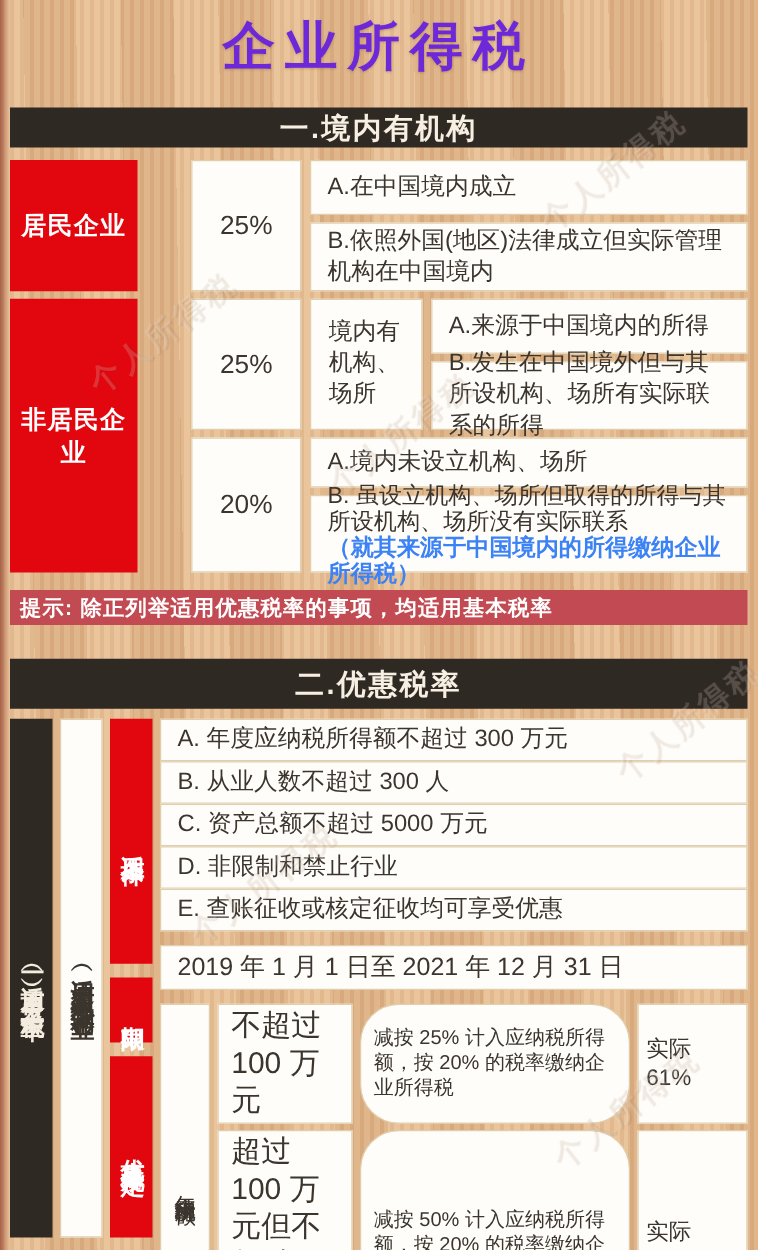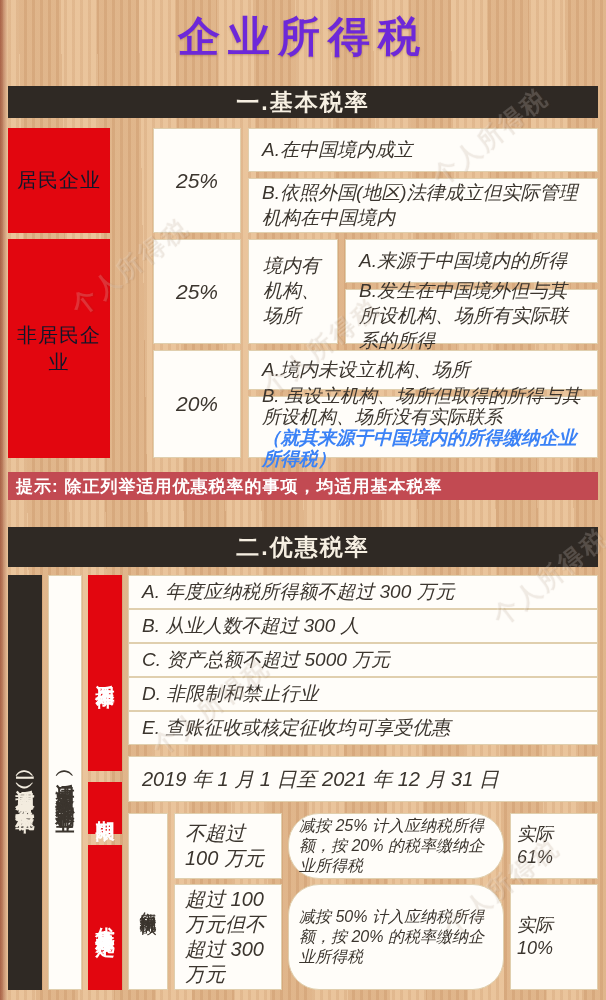--- a/index.html
+++ b/index.html
@@ -28,24 +28,24 @@
   }
   .bar {
     background:#2f2924; color:#f6efe2; font-weight:bold; font-size:23px;
     display:flex; align-items:center; justify-content:center; letter-spacing:2px;
   }
   .bar.s1 { margin-top:27px; height:32px; }
   .bar.s2 { margin-top:27px; height:40px; }
   .cell {
     background:#fffdf9; border:1px solid #e0cfae;
     color:#3b352e; font-size:19px; line-height:1.3;
-    display:flex; align-items:center; padding:4px 13px;font-style:italic;
+    display:flex; align-items:center; padding:4px 13px;
   }
   .redcell {
-    background:#e2060f; color:#0f172a; font-weight:normal; font-size:20px;
+    background:#e2060f; color:#ffffff; font-weight:bold; font-size:20px;
     display:flex; align-items:center; justify-content:center; text-align:center;
     border:none; letter-spacing:1px;
   }
   .rate { justify-content:center; font-size:21px; padding:4px 6px; }
   .sec1 { margin-top:10px; }
   .r { display:flex; gap:7px; }
   .stack { display:flex; flex-direction:column; gap:6px; flex:1; }
   .row1 { height:105px; }
   .row2 { height:219px; margin-top:6px; }
   .w-label { width:102px; flex:0 0 102px; }
@@ -72,39 +72,39 @@
   .vred { background:#e2060f; color:#fff; font-weight:bold; font-size:19px; letter-spacing:2px; }
   .vred.c1 { height:196px; } .vred.c2 { height:52px; } .vred.c3 { flex:1; }
   .content { flex:1; display:flex; flex-direction:column; }
   .conds { height:196px; display:flex; flex-direction:column; justify-content:flex-start;border-radius:19px; }
   .cond { height:34px; padding:0 13px; }
   .period { margin-top:11px; height:52px; font-size:20px; }
   .bottom { margin-top:11px; flex:1; display:flex; gap:6px; }
   .vbase { width:40px; flex:0 0 40px; font-size:17px; font-weight:normal; letter-spacing:1px; }
   .brows { flex:1; display:flex; flex-direction:column; gap:5px; }
   .brow { flex:1; display:flex; gap:6px; }
-  .w-range { width:108px; flex:0 0 108px; font-size:20px; line-height:1.25; padding:2px 10px; }
+  .w-range { width:108px; flex:0 0 108px; font-size:24px; line-height:1.25; padding:2px 10px; }
   .w-rule { flex:1; font-size:16px; line-height:1.25; padding:2px 10px;border-radius:31px; }
   .w-eff { width:88px; flex:0 0 88px; justify-content:center; font-size:18px; padding:2px 6px; }
 </style>
 </head>
 <body>
 
 <div class="wm-layer">
   <span class="wm" style="left:60px;top:250px">个人所得税</span>
   <span class="wm" style="left:420px;top:120px">个人所得税</span>
   <span class="wm" style="left:250px;top:330px">个人所得税</span>
   <span class="wm" style="left:480px;top:560px">个人所得税</span>
   <span class="wm" style="left:140px;top:690px">个人所得税</span>
   <span class="wm" style="left:430px;top:870px">个人所得税</span>
 </div>
 
 <h1 class="title">企业所得税</h1>
 
-<div class="bar s1">一.基本税率</div>
+<div class="bar s1">一.境内有机构</div>
 
 <div class="sec1">
   <div class="r row1">
     <div class="redcell w-label">居民企业</div>
     <div class="cell rate w-rate">25%</div>
     <div class="stack">
       <div class="cell h44">A.在中国境内成立</div>
       <div class="cell h55">B.依照外国(地区)法律成立但实际管理机构在中国境内</div>
     </div>
   </div>

